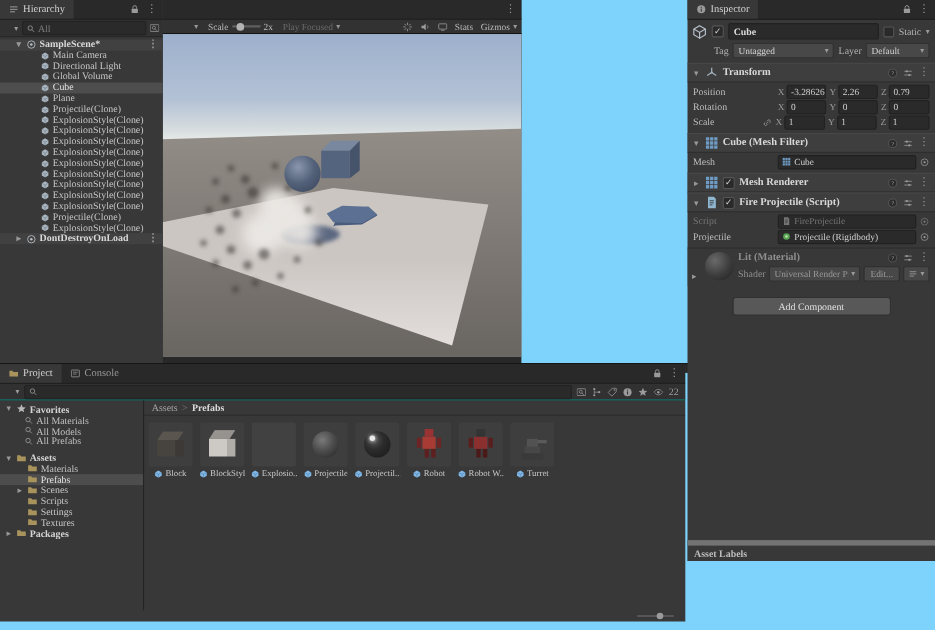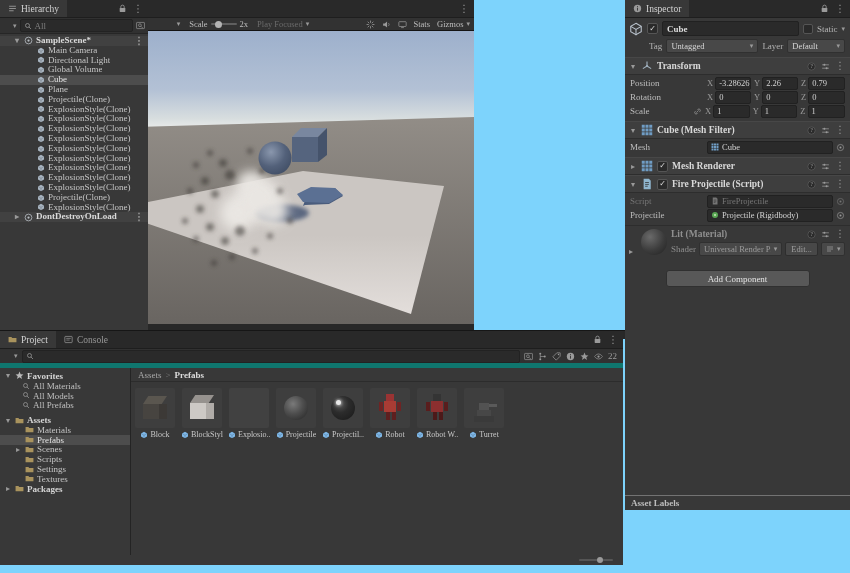--- a/index.html
+++ b/index.html
@@ -67,24 +67,24 @@
   .matprev{width:26px;height:26px;border-radius:50%;background:radial-gradient(circle at 9px 8px,#6a6a6a,#3c3c3c 55%,#242424 95%);flex:0 0 auto;margin-left:2px;}
   .matcol{flex:1;display:flex;flex-direction:column;gap:3px;min-width:0;}
   .matrow1{display:flex;align-items:center;gap:4px;}
   .mattitle{color:#8f8f8f;font-weight:bold;font-size:9.5px;}
   .matrow2{display:flex;align-items:center;gap:3px;color:#8f8f8f;}
   .shaderdd{width:104px;}
   .btn{height:12px;background:#484848;border:1px solid #2e2e2e;border-radius:2px;display:flex;align-items:center;justify-content:center;padding:0 5px;color:#9e9e9e;font-size:8.5px;}
   .addwrap{display:flex;justify-content:center;padding:10px 0 6px 0;}
   .addbtn{width:142px;height:15px;background:#585858;border:1px solid #303030;border-radius:3px;display:flex;align-items:center;justify-content:center;color:#e2e2e2;font-size:9px;}
   .ispacer{flex:1;}
-  .assetlabels{height:14px;min-height:14px;border-top:1px solid #737373;background:#383838;display:flex;align-items:center;padding-left:6px;font-weight:bold;color:#bdbdbd;}
+  .assetlabels{height:14px;min-height:14px;border-top:5px solid #737373;background:#383838;display:flex;align-items:center;padding-left:6px;font-weight:bold;color:#bdbdbd;}
 
   
-  .ptoolbar{height:14px;min-height:14px;background:#313131;display:flex;align-items:center;gap:4px;padding:0 4px;border-bottom:5px solid #0f766e;}
+  .ptoolbar{height:14px;min-height:14px;background:#313131;display:flex;align-items:center;gap:4px;padding:0 4px;border-bottom:1px solid #0f766e;}
   .psearch{width:216px;margin-left:auto;}
   .pticons{display:flex;align-items:center;gap:5px;padding-right:2px;color:#9a9a9a;}
   .pbody{flex:1;display:flex;min-height:0;}
   .ptree{width:130px;flex:0 0 auto;border-right:1px solid #242424;padding-top:3px;overflow:hidden;}
   .prow{display:flex;align-items:center;gap:3px;height:9.8px;font-size:9px;white-space:nowrap;overflow:hidden;padding-left:4px;}
   .prow.lvl1{padding-left:14px;}
   .prow.selected{background:#4d4d4d;color:#e4e4e4;}
   .prow .lbl{overflow:hidden;text-overflow:ellipsis;}
   .prow.lvl0 .lbl, .favhdr .lbl{font-weight:bold;color:#d5d5d5;}
   .favitems .prow{padding-left:22px;color:#c0c0c0;}

